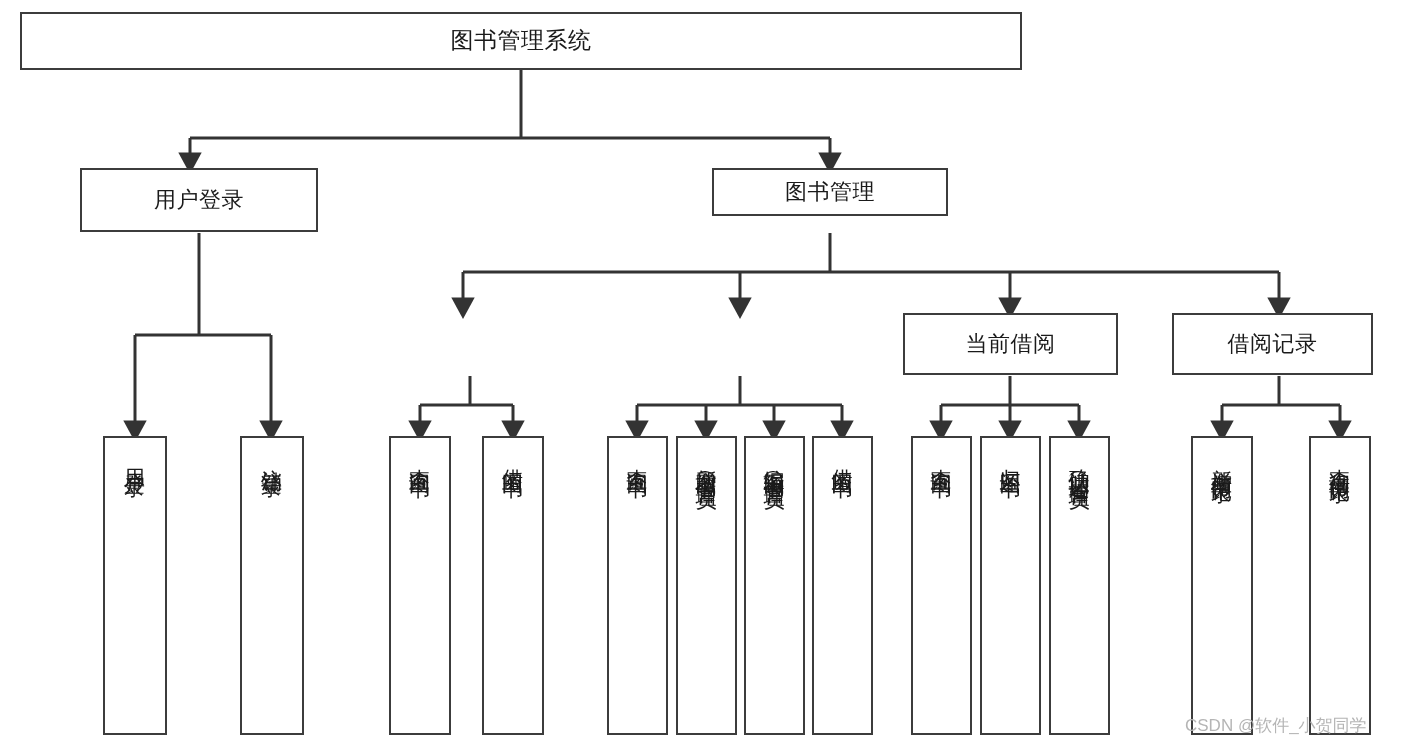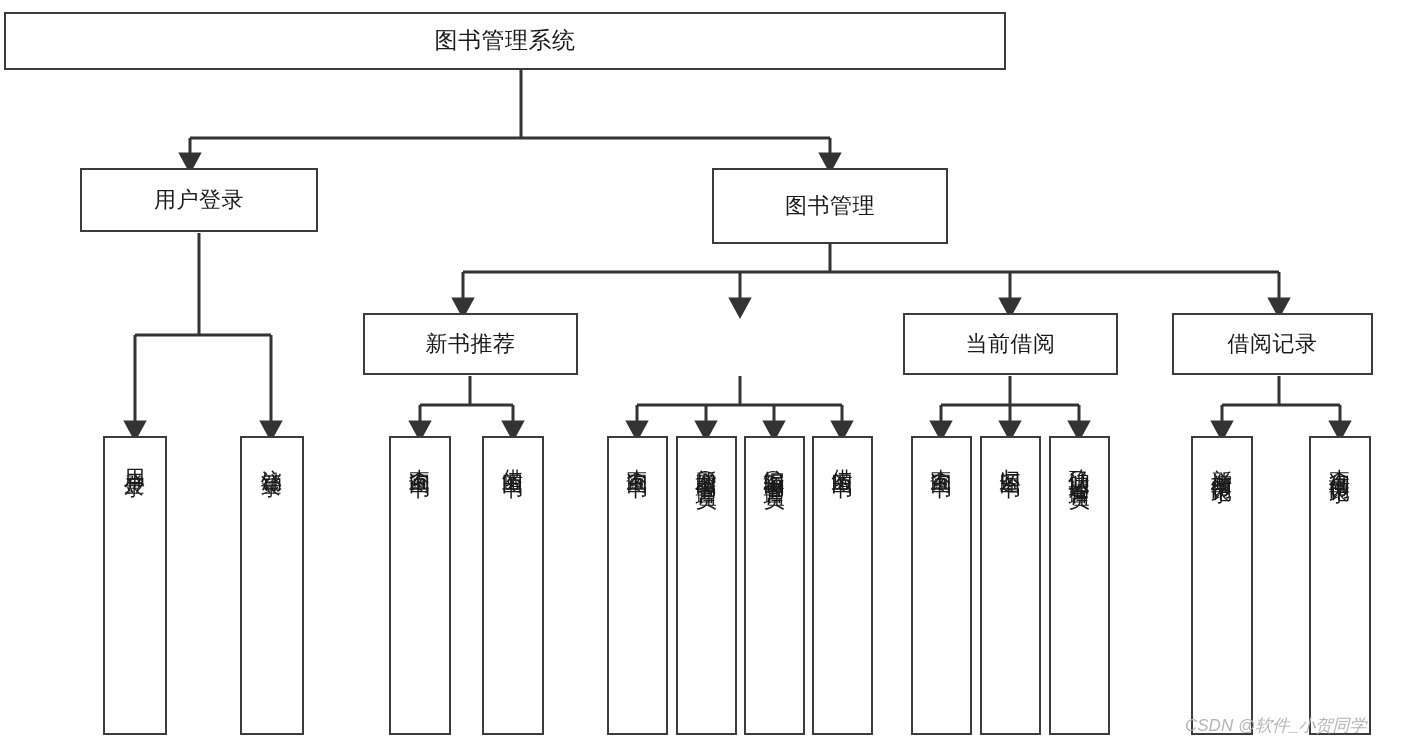--- a/index.html
+++ b/index.html
@@ -63,21 +63,20 @@
     line-height: 1;
   }
   .watermark {
     position: absolute;
     left: 1185px;
     top: 714px;
     font-size: 17px;
     color: #b5b5b5;
     white-space: nowrap;
     user-select: none;
-    font-style: italic;
   }
 </style>
 </head>
 <body>
 
 <div id="diagram-root">
 
   <svg class="layer" viewBox="0 0 1405 747">
     <defs>
       <marker id="arrowhead" markerWidth="9" markerHeight="9" refX="3.2" refY="4.5" orient="auto" markerUnits="strokeWidth">
@@ -125,35 +124,32 @@
       <path d="M1010,405 L1010,430" marker-end="url(#arrowhead)"></path>
       <path d="M1079,405 L1079,430" marker-end="url(#arrowhead)"></path>
 
       <path d="M1279,376 L1279,405"></path>
       <path d="M1222,405 L1340,405"></path>
       <path d="M1222,405 L1222,430" marker-end="url(#arrowhead)"></path>
       <path d="M1340,405 L1340,430" marker-end="url(#arrowhead)"></path>
     </g>
   </svg>
 
-  <div class="node-box root horizontal" style="left:4px; top:12px; width:1002px; height:58px;">
+  <div class="node-box root horizontal" style="left:20px; top:12px; width:1002px; height:58px;">
     <span class="node-label">图书管理系统</span>
   </div>
 
   <div class="node-box horizontal" style="left:80px; top:168px; width:238px; height:64px;">
     <span class="node-label">用户登录</span>
   </div>
 
-  <div class="node-box horizontal" style="left:712px; top:168px; width:236px; height:76px;">
+  <div class="node-box horizontal" style="left:712px; top:168px; width:236px; height:48px;">
     <span class="node-label">图书管理</span>
   </div>
 
-  <div class="node-box horizontal" style="left:363px; top:313px; width:215px; height:62px;">
-    <span class="node-label">新书推荐</span>
-  </div>
 
 
   <div class="node-box horizontal" style="left:903px; top:313px; width:215px; height:62px;">
     <span class="node-label">当前借阅</span>
   </div>
 
   <div class="node-box horizontal" style="left:1172px; top:313px; width:201px; height:62px;">
     <span class="node-label">借阅记录</span>
   </div>
 

